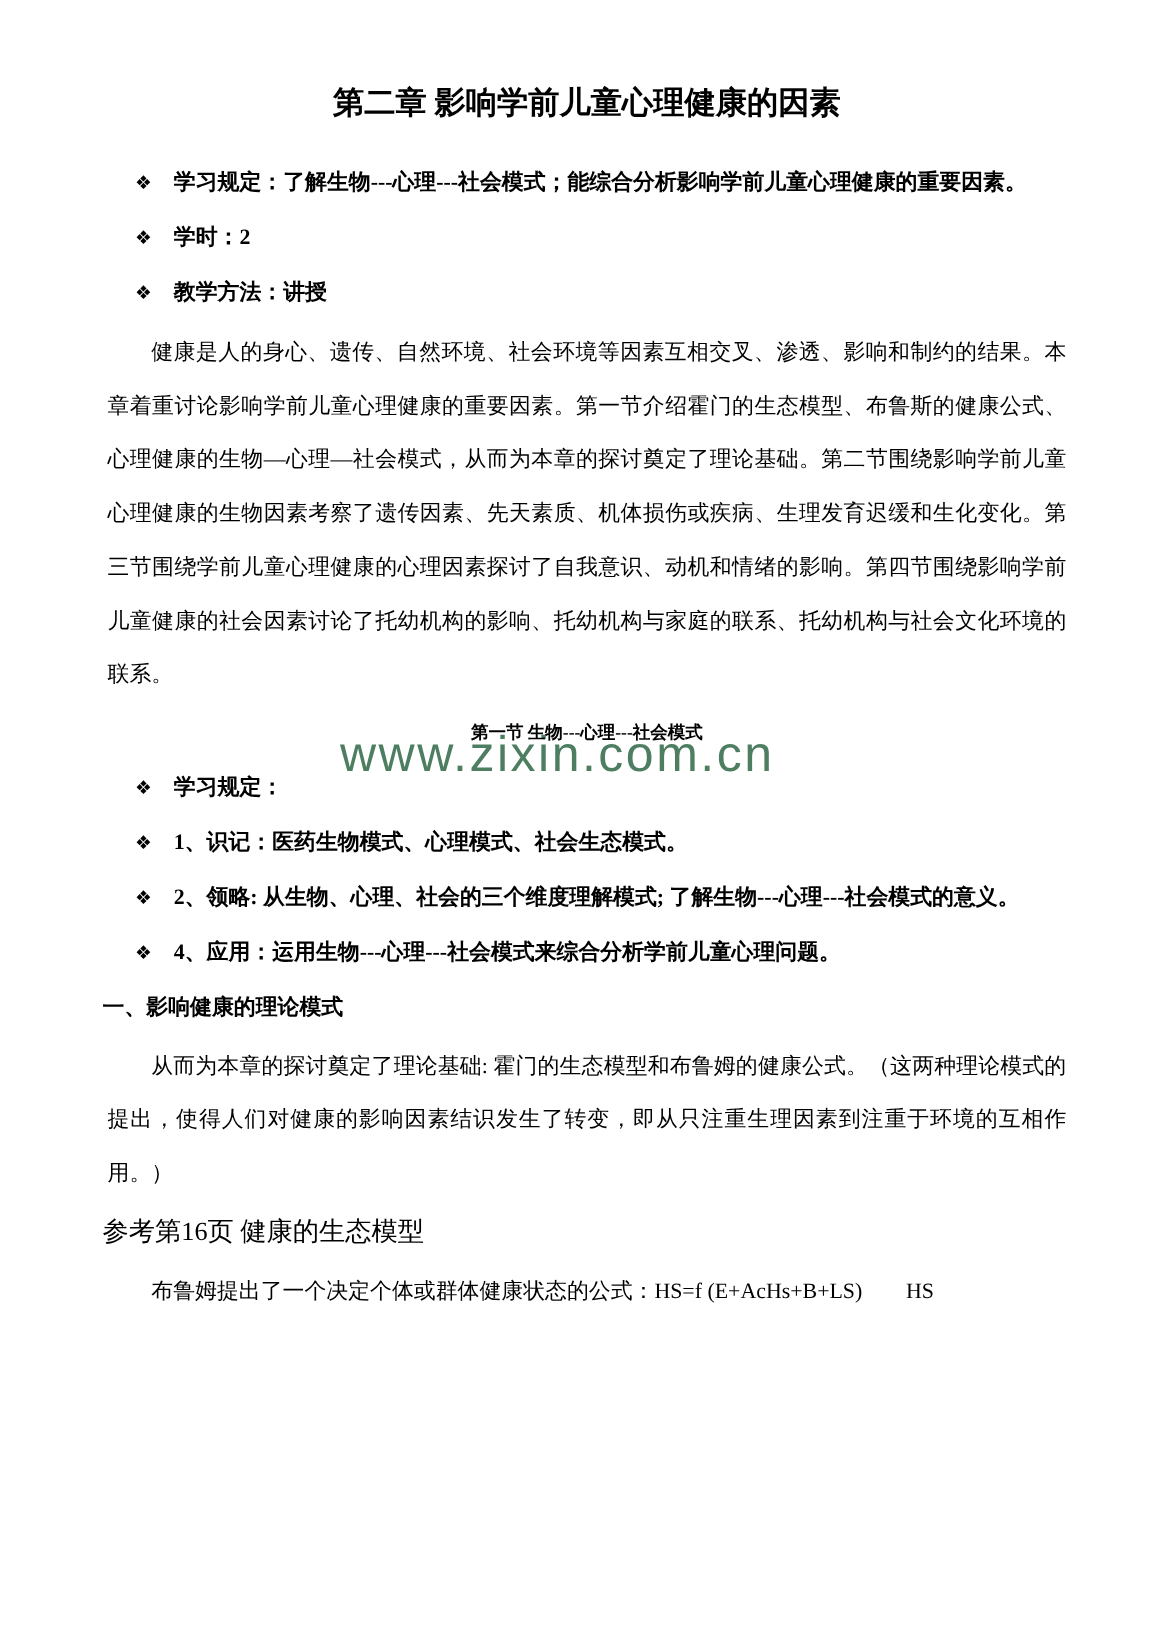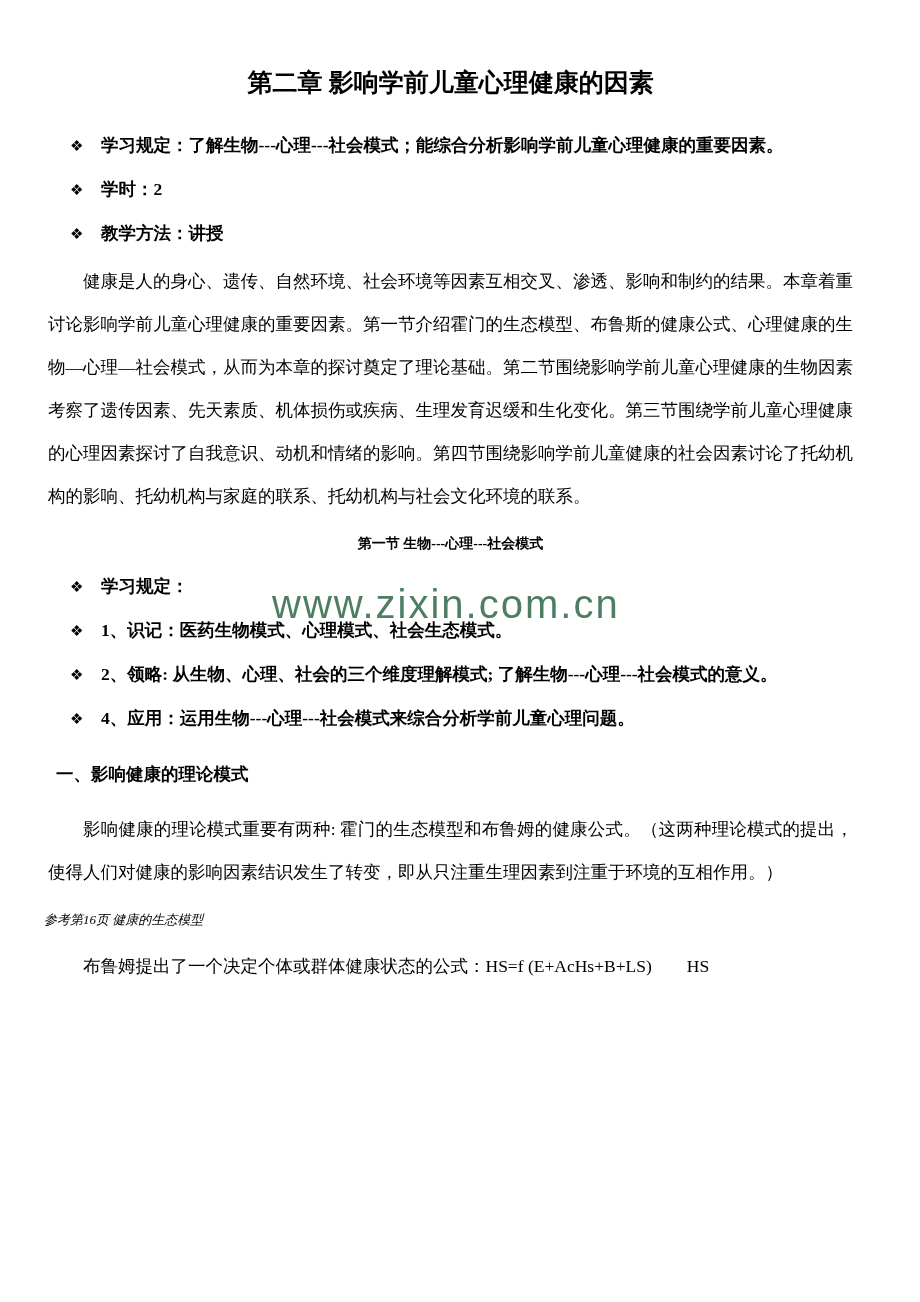--- a/index.html
+++ b/index.html
@@ -25,21 +25,21 @@
     color: #14532d;
     opacity: 0.75;
     font-family: "Liberation Sans", "DejaVu Sans", sans-serif;
     z-index: 0;
     white-space: nowrap;
     pointer-events: none;
   }
   .content {
     position: relative;
     z-index: 1;
-    padding: 60px 63px 0 44px;
+    padding: 60px 63px 0 82px;
   }
   .doc-title {
     font-size: 25px;
     font-weight: bold;
     text-align: center;
     margin: 6px 0 24px 0;
     line-height: 34px;
   }
   .bullet-row {
     display: flex;
@@ -72,27 +72,26 @@
     font-size: 14px;
     font-weight: bold;
     text-align: center;
     line-height: 43px;
     margin: 0;
   }
   .sub-heading {
     font-size: 17.5px;
     font-weight: bold;
     line-height: 43px;
-    margin: 12px;
+    margin: 0;
   }
   .ref-line {
-    font-size: 13px;
+    font-size: 21px;
     line-height: 43px;
     margin: 0;
-    font-style: italic;
   }
 </style>
 </head>
 <body>
 
 <div class="page">
 
   <div class="watermark">www.zixin.com.cn</div>
 
   <div class="content">
@@ -128,21 +127,21 @@
       <span class="marker">❖</span>
       <span class="bullet-text">2、领略: 从生物、心理、社会的三个维度理解模式; 了解生物---心理---社会模式的意义。</span>
     </div>
     <div class="bullet-row">
       <span class="marker">❖</span>
       <span class="bullet-text">4、应用：运用生物---心理---社会模式来综合分析学前儿童心理问题。</span>
     </div>
 
     <h3 class="sub-heading">一、影响健康的理论模式</h3>
 
-    <p class="body-para">影响健康的理论模式重要有两种: 霍门的生态模型和布鲁姆的健康公式。（这两种理论模式的提出，使得人们对健康的影响因素结识发生了转变，即从只注重生理因素到注重于环境的互相作用。）</p>
+    <p class="body-para">从而为本章的探讨奠定了理论基础: 霍门的生态模型和布鲁姆的健康公式。（这两种理论模式的提出，使得人们对健康的影响因素结识发生了转变，即从只注重生理因素到注重于环境的互相作用。）</p>
 
 
 
     <p class="ref-line">参考第16页  健康的生态模型</p>
 
 
     <p class="body-para pre">布鲁姆提出了一个决定个体或群体健康状态的公式：HS=f (E+AcHs+B+LS)        HS</p>
 
   </div>
 </div>

